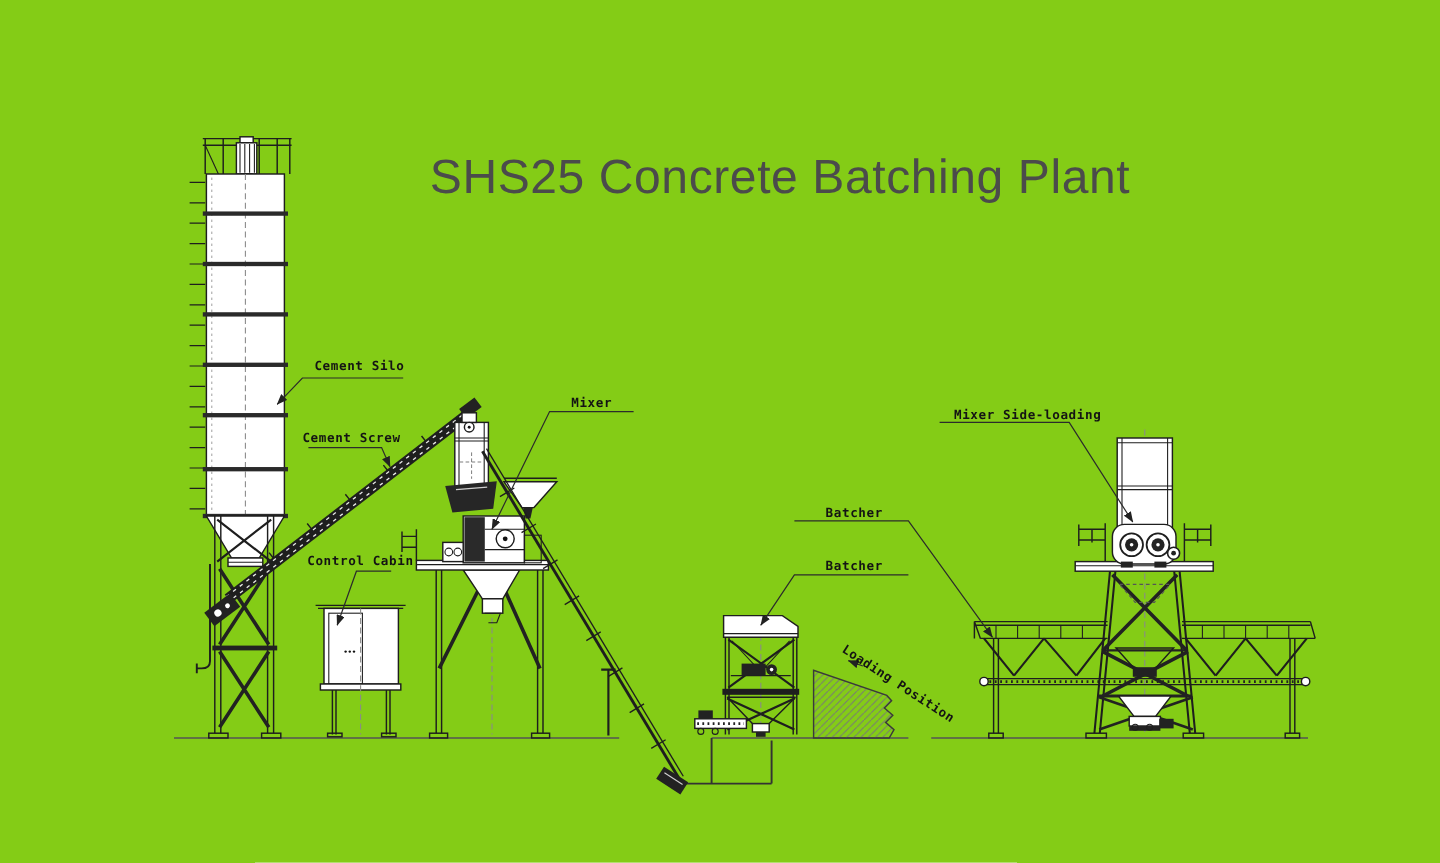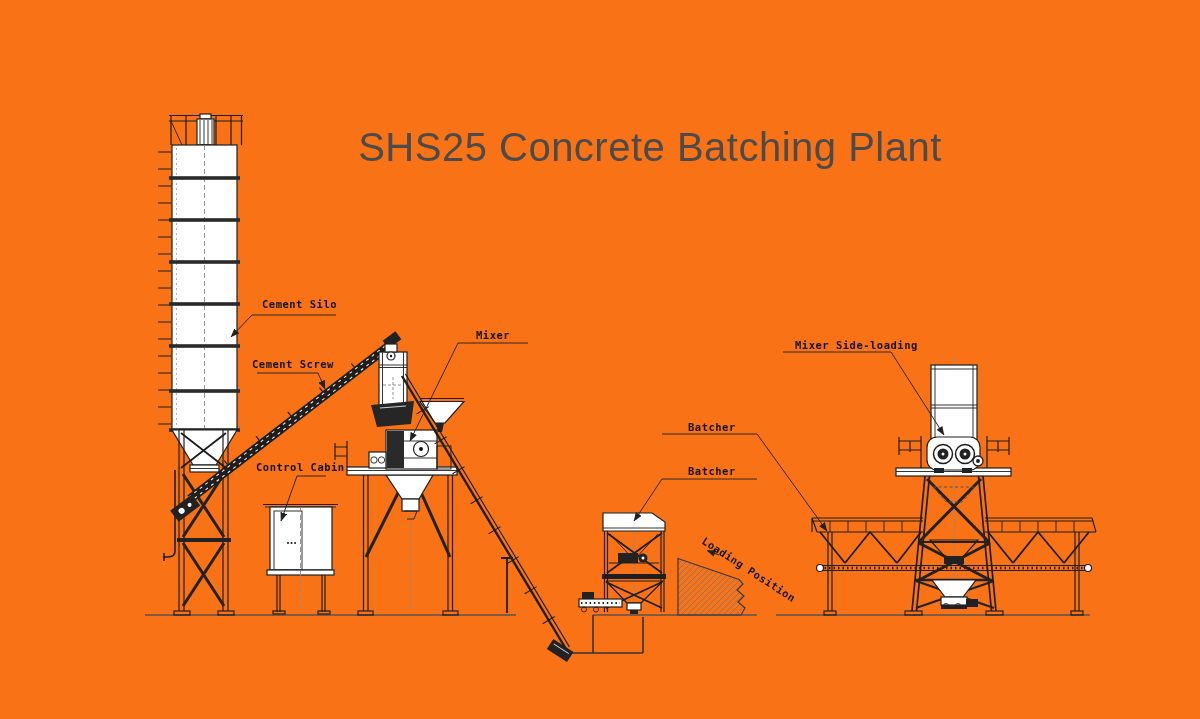--- a/index.html
+++ b/index.html
@@ -1,16 +1,16 @@
 <!DOCTYPE html>
 <html><head>
 <meta charset="utf-8">
 <style>
   html,body{margin:0;padding:0;background:#ffffff;}
-  .canvas{position:relative;width:1200px;height:719px;background:#f97316;overflow:hidden;}
+  .canvas{position:relative;width:1200px;height:719px;background:#84cc16;overflow:hidden;}
   svg{display:block;width:1200px;height:719px;}
   .lbl{font-family:"DejaVu Sans Mono","Liberation Mono",monospace;font-weight:700;font-size:10.5px;fill:#141414;letter-spacing:0.5px;}
   .title{font-family:"Liberation Sans","DejaVu Sans",sans-serif;font-size:40px;fill:#4b4b4b;letter-spacing:0.5px;}
   .ln{stroke:#1e1e1e;fill:none;stroke-width:1.2;}
   .thin{stroke:#1e1e1e;fill:none;stroke-width:0.9;}
   .thick{stroke:#222222;fill:none;stroke-width:3;}
   .med{stroke:#1e1e1e;fill:none;stroke-width:1.8;}
   .cdash{stroke:#8a8a8a;fill:none;stroke-width:0.9;stroke-dasharray:5 3;}
   .leader{stroke:#2b2b2b;fill:none;stroke-width:1;}
   .whitefill{fill:#ffffff;}

